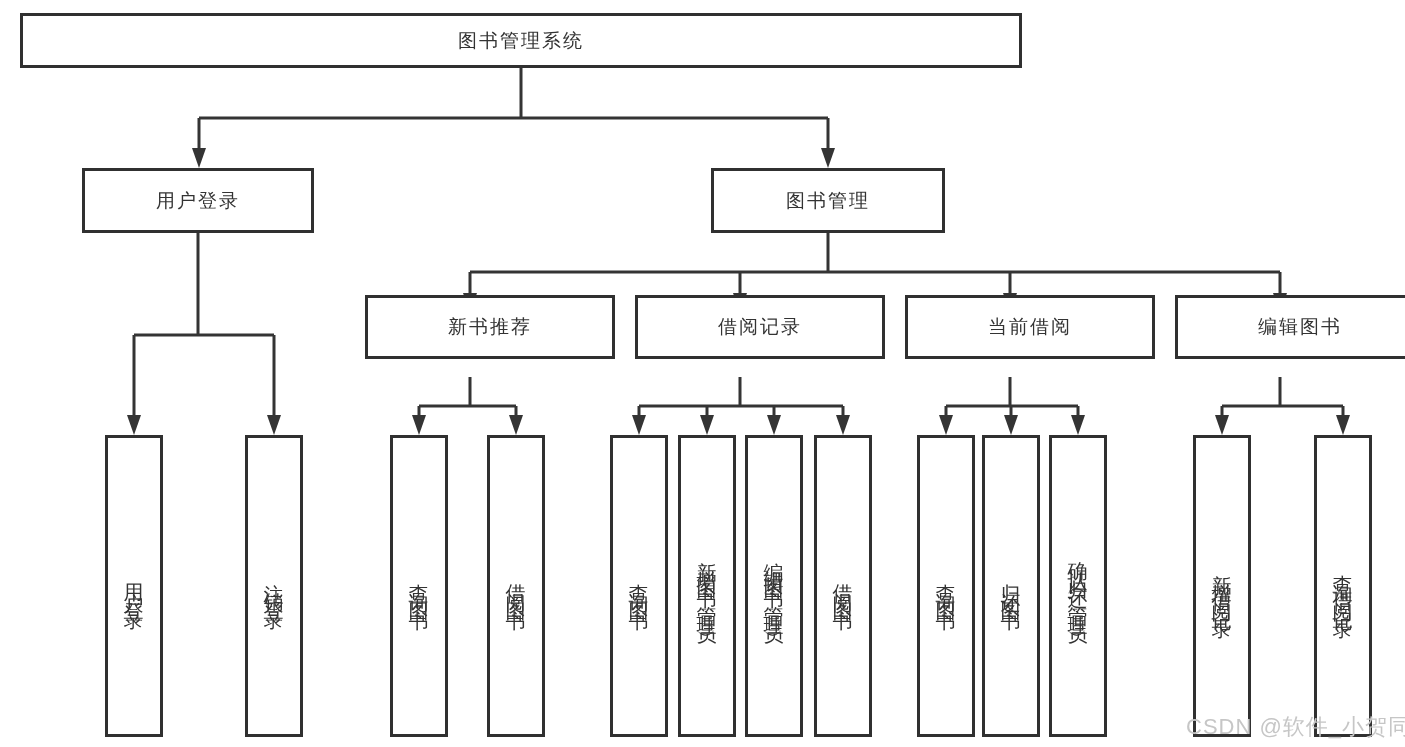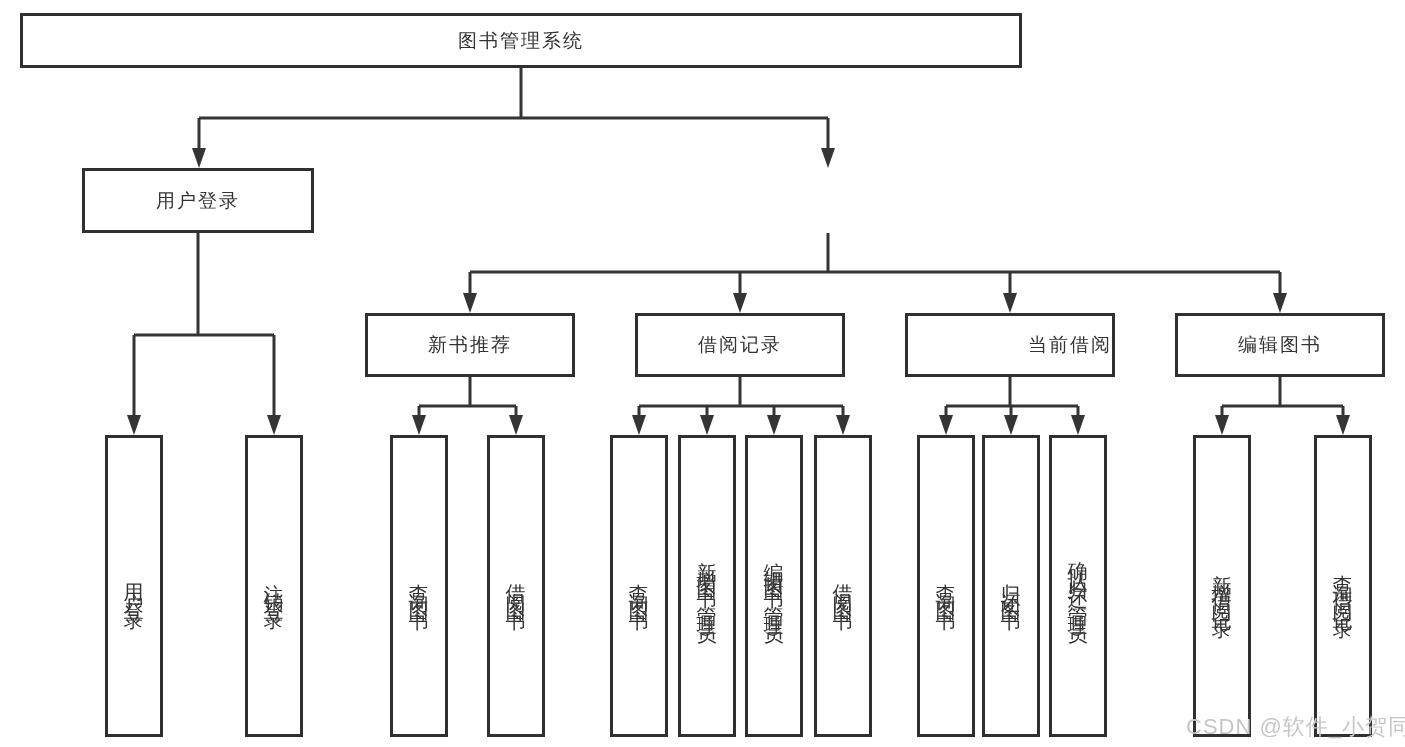--- a/index.html
+++ b/index.html
@@ -19,21 +19,21 @@
     display:flex;align-items:center;justify-content:center;
     z-index:1;color:var(--text);
   }
   .hlabel{font-size:19px;letter-spacing:2px;white-space:nowrap;}
   .vlabel{
     writing-mode:vertical-rl;text-orientation:mixed;
     font-size:20px;letter-spacing:9px;line-height:1;
   }
   .root{left:20px;top:13px;width:1002px;height:55px;}
   .lvl2{top:168px;height:65px;}
-  .lvl3{top:313px;height:64px;width:210px;}
+  .lvl3{top:295px;height:64px;width:250px;}
   .leaf{top:435px;height:302px;width:58px;}
   .watermark{
     position:absolute;top:712px;left:1186px;z-index:10;
     font-size:22px;color:var(--watermark);white-space:nowrap;letter-spacing:1px;
   }
 </style>
 </head>
 <body>
 
 <div class="stage">
@@ -78,28 +78,31 @@
     </g>
   </svg>
 
   <div class="box root">
     <span class="hlabel">图书管理系统</span>
   </div>
 
   <div class="box lvl2" style="left:82px;width:232px;">
     <span class="hlabel">用户登录</span>
   </div>
+  <div class="box lvl2" style="left:711px;width:234px;">
+    <span class="hlabel">图书管理</span>
+  </div>
 
   <div class="box lvl3" style="left:365px;">
     <span class="hlabel">新书推荐</span>
   </div>
   <div class="box lvl3" style="left:635px;">
     <span class="hlabel">借阅记录</span>
   </div>
-  <div class="box lvl3" style="left:905px;justify-content:flex-end;">
+  <div class="box lvl3" style="left:905px;">
     <span class="hlabel">当前借阅</span>
   </div>
   <div class="box lvl3" style="left:1175px;">
     <span class="hlabel">编辑图书</span>
   </div>
 
   <div class="box leaf" style="left:105px;">
     <span class="vlabel">用户登录</span>
   </div>
   <div class="box leaf" style="left:245px;">

